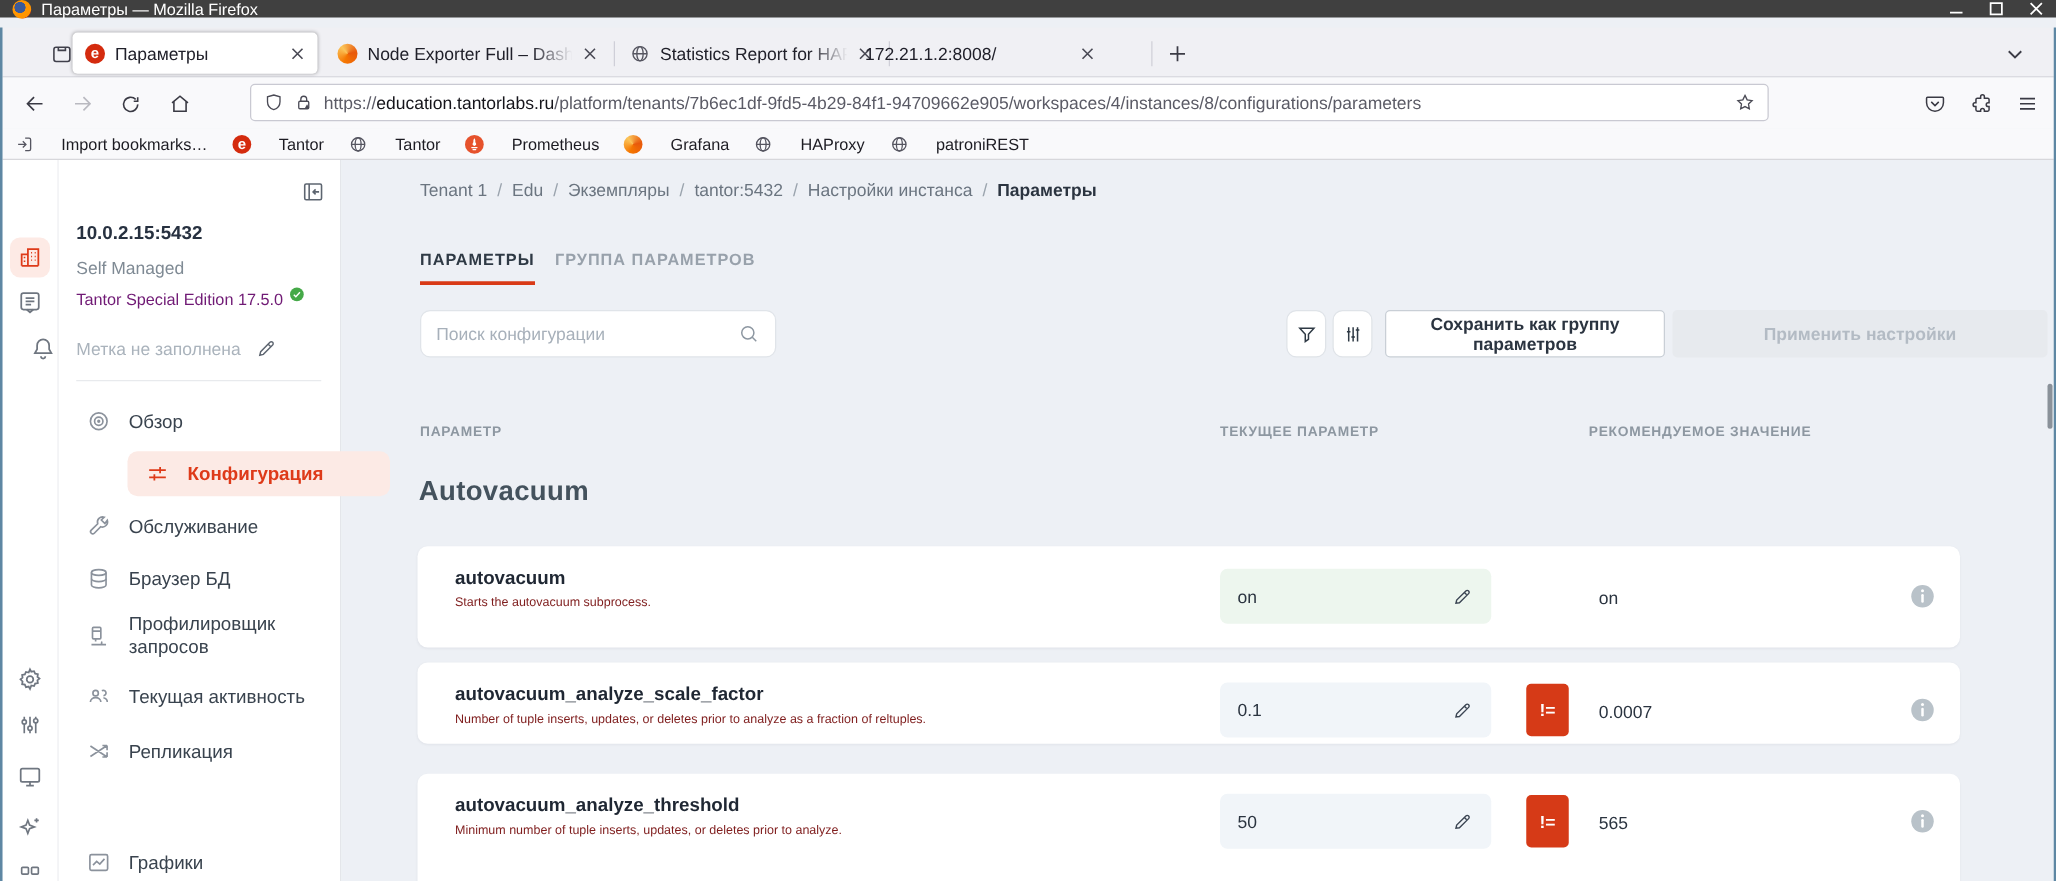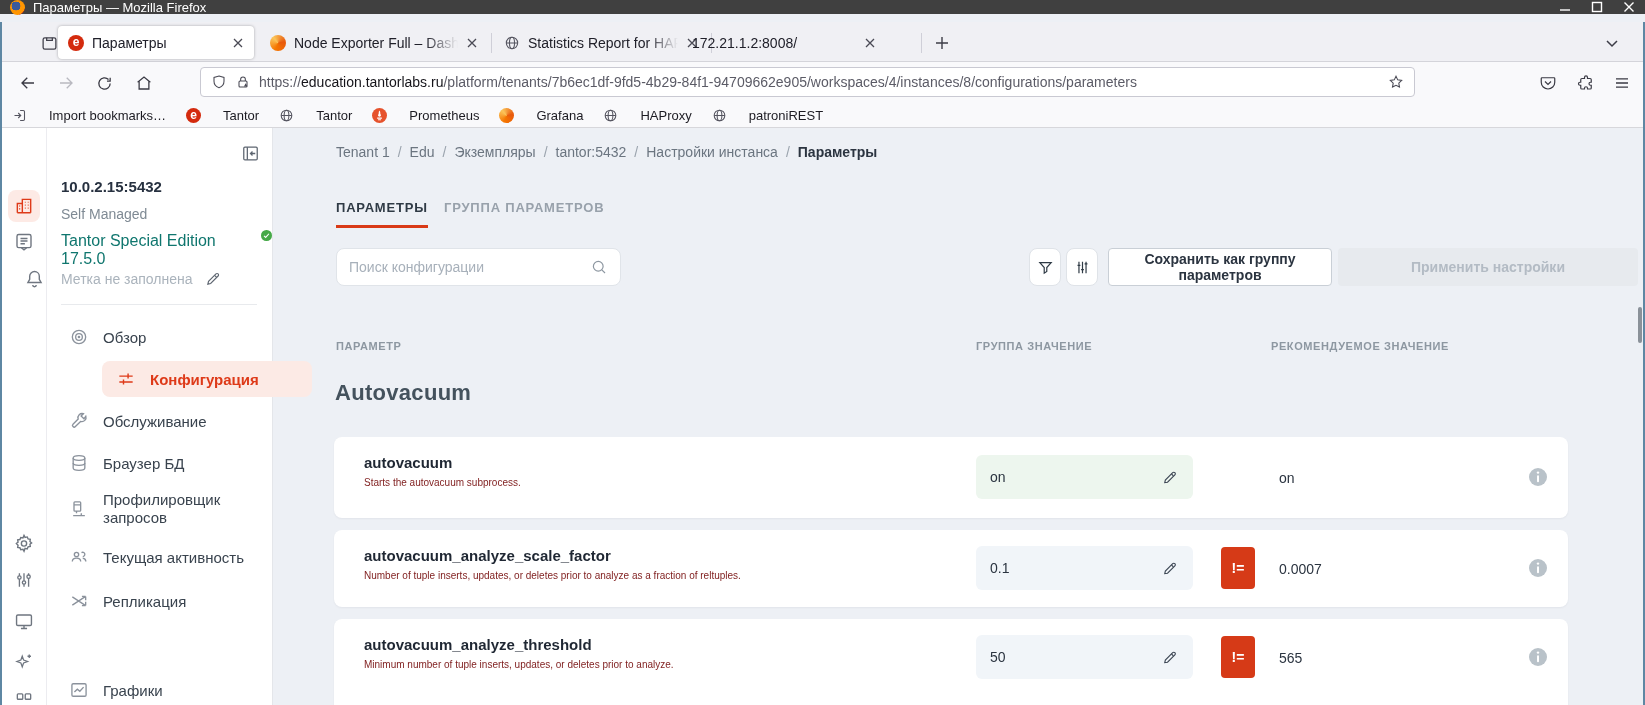--- a/index.html
+++ b/index.html
@@ -69,21 +69,21 @@
   .rail-active { width:32px; height:32px; background:#fdeae5; border-radius:8px; display:flex; align-items:center; justify-content:center; color:#de3a19; }
   .bell-wrap { position:relative; }
   .bell-badge { position:absolute; top:-6px; right:-7px; min-width:14px; height:14px; border-radius:7px;
     background:#e03c1b; color:#fff; font-size:9px; font-weight:bold; line-height:14px; text-align:center; padding:0 2px; }
 
   
   .sidebar { position:absolute; left:45px; top:0; bottom:0; width:226px; background:#fff; border-right:1px solid #e4e6ea; }
   .collapse-btn { position:absolute; top:16px; right:12px; color:#5d6570; }
   .inst-address { position:absolute; left:14px; top:50px; font-size:15px; font-weight:bold; color:#273140; }
   .inst-type { position:absolute; left:14px; top:78px; font-size:14px; color:#7f8a94; }
-  .inst-edition { position:absolute; left:14px; top:104px; font-size:16px; color:#0f766e; display:flex; gap:5px; }
+  .inst-edition { position:absolute; left:14px; top:104px; font-size:13px; color:#701a75; display:flex; gap:5px; }
   .check-badge { width:11px; height:11px; border-radius:50%; background:#45a948; color:#fff; display:flex; align-items:center; justify-content:center; margin-top:-2px; }
   .inst-label { position:absolute; left:14px; top:142px; font-size:14px; color:#aab3bc; display:flex; align-items:center; gap:12px; }
   .inst-label svg { color:#5d6570; }
   .side-divider { position:absolute; left:14px; top:176px; width:196px; height:1px; background:#e8eaed; }
   .menu-item { position:absolute; left:8px; width:210px; display:flex; align-items:center; gap:14px;
     padding-left:14px; font-size:15px; color:#39434e; border-radius:8px; height:36px; }
   .menu-item svg { flex:none; color:#8b929c; }
   .menu-item.two { height:52px; }
   .menu-item.two .mlabel { line-height:18px; }
   .menu-item.active { background:#fceae5; color:#de3a19; font-weight:bold;margin-left:47px; }
@@ -519,21 +519,21 @@
       </span>
       <span class="sq-btn" style="left:762px">
         <svg width="17" height="17" viewBox="0 0 24 24" fill="none" stroke="currentColor" stroke-width="1.7">
             <path d="M7 4v16M12 4v16M17 4v16M5 9h4M10 15h4M15 7h4"></path>
           </svg>
       </span>
       <button class="btn-save">Сохранить как группу параметров</button>
       <button class="btn-apply" disabled="">Применить настройки</button>
 
       <span class="th" style="left:32px">ПАРАМЕТР</span>
-      <span class="th" style="left:672px">ГРУППА ЗНАЧЕНИЕ</span>
+      <span class="th" style="left:672px">ТЕКУЩЕЕ ПАРАМЕТР</span>
       <span class="th" style="left:967px">РЕКОМЕНДУЕМОЕ ЗНАЧЕНИЕ</span>
       <span class="scroll-thumb"></span>
 
       <div class="section-title">Autovacuum</div>
 
       <div class="card" style="top:309px;height:81px">
         <div class="p-name">autovacuum</div>
         <div class="p-desc">Starts the autovacuum subprocess.</div>
         <div class="p-field field-green" style="top:18px">
           <span>on</span>
@@ -545,21 +545,21 @@
         <div class="p-rec" style="top:33px">on</div>
         <span class="p-info" style="top:30px">
           <svg width="20" height="20" viewBox="0 0 20 20">
               <circle cx="10" cy="10" r="9" fill="#b9c2c9"></circle>
               <circle cx="10" cy="5.6" r="1.2" fill="#fff"></circle>
               <rect x="9" y="8.2" width="2" height="7" rx="1" fill="#fff"></rect>
             </svg>
         </span>
       </div>
 
-      <div class="card" style="top:402px;height:77px">
+      <div class="card" style="top:402px;height:65px">
         <div class="p-name">autovacuum_analyze_scale_factor</div>
         <div class="p-desc">Number of tuple inserts, updates, or deletes prior to analyze as a fraction of reltuples.</div>
         <div class="p-field field-gray" style="top:16px">
           <span>0.1</span>
           <svg width="18" height="18" viewBox="0 0 24 24" fill="none" stroke="currentColor" stroke-width="1.5">
               <path d="M5 19.5l.8-3.4L15.6 6.3a2 2 0 0 1 2.9 2.9l-9.8 9.8-3.7.5z"></path>
               <path d="M14 8l2.5 2.5"></path>
             </svg>
         </div>
         <span class="neq-badge" style="top:17px">!=</span>

